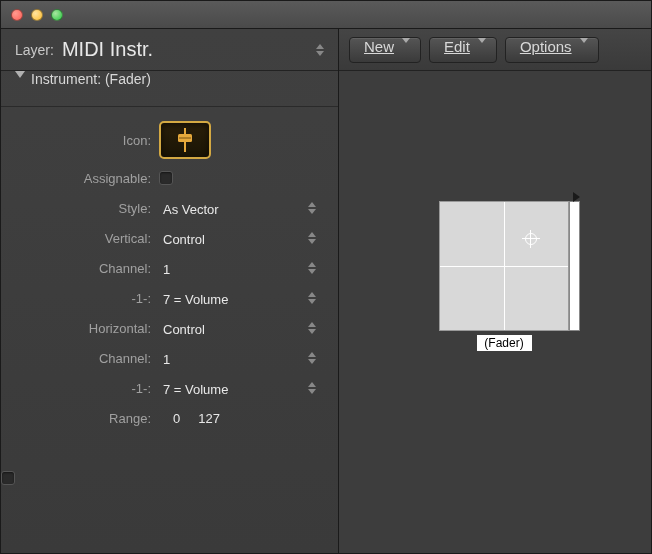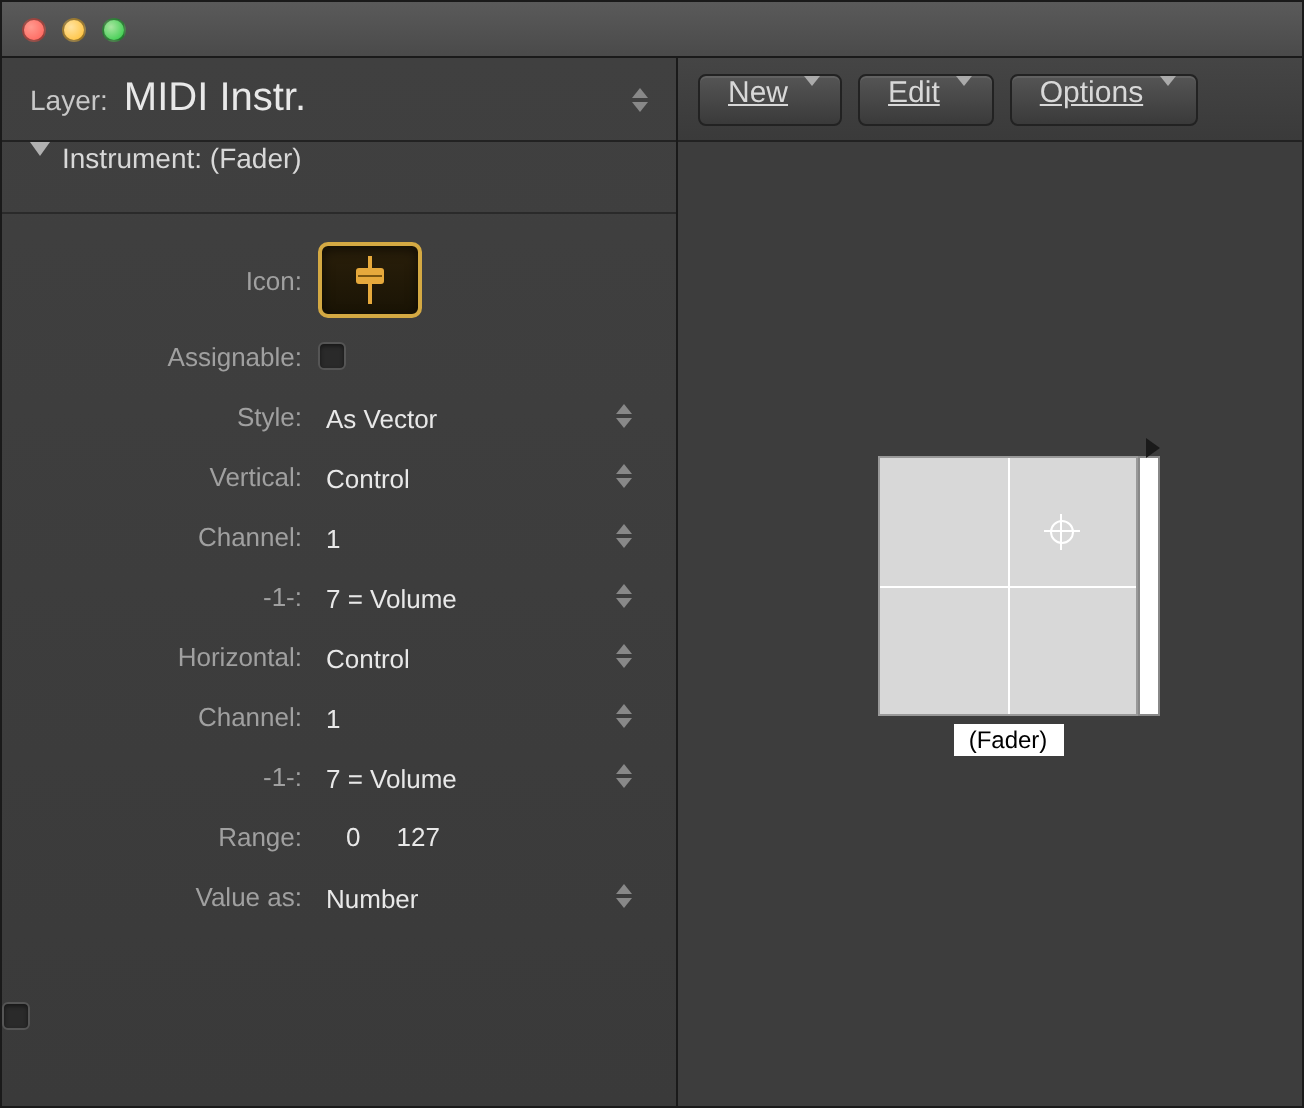--- a/index.html
+++ b/index.html
@@ -40,21 +40,21 @@
 
 .range-row .prop-value-wrap { padding-left: 14px; }
 .range-val { color: #e8e8e8; font-size: 13px; }
 
 .right-panel { flex: 1; background: #3a3a3a; display: flex; flex-direction: column; }
 .toolbar { height: 42px; display: flex; align-items: center; gap: 8px; padding: 0 10px; border-bottom: 1px solid #222; background: linear-gradient(to bottom, #454545, #3a3a3a); }
 .tb-btn { height: 26px; padding: 0 10px 0 14px; background: linear-gradient(to bottom, #555, #3a3a3a); border: 1px solid #222; border-radius: 4px; color: #d8d8d8; font-size: 15px; display: flex; gap: 8px; cursor: pointer; box-shadow: inset 0 1px 0 rgba(255,255,255,0.08); text-decoration: underline; }
 .tb-caret { width: 0; height: 0; border-left: 4px solid transparent; border-right: 4px solid transparent; border-top: 5px solid #aaa; }
 
 .canvas { flex: 1; position: relative; background: #3d3d3d; }
-.fader-obj { position: absolute; left: 100px; top: 130px; margin-top: 27px; }
+.fader-obj { position: absolute; left: 100px; top: 130px; }
 .fader-box { width: 130px; height: 130px; background: #d8d8d8; border: 1px solid #999; position: relative; }
 .fader-box .h-line { position: absolute; left: 0; right: 0; top: 50%; border-top: 1px solid #fff; }
 .fader-box .v-line { position: absolute; top: 0; bottom: 0; left: 50%; border-left: 1px solid #fff; }
 .crosshair { position: absolute; width: 18px; height: 18px; left: 82px; top: 28px; }
 .crosshair .c-circ { position: absolute; width: 12px; height: 12px; border: 1.5px solid #fff; border-radius: 50%; left: 3px; top: 3px; }
 .crosshair .c-h { position: absolute; left: 0; right: 0; top: 8px; border-top: 1.5px solid #fff; }
 .crosshair .c-v { position: absolute; top: 0; bottom: 0; left: 8px; border-left: 1.5px solid #fff; }
 .obj-scroll { position: absolute; right: -11px; top: 0; width: 11px; height: 130px; background: #fff; border: 1px solid #888; }
 .obj-tri { position: absolute; right: -11px; top: -9px; width: 0; height: 0; border-top: 5px solid transparent; border-bottom: 5px solid transparent; border-left: 7px solid #1a1a1a; }
 .obj-label { margin-top: 4px; text-align: center; background: #fff; color: #000; font-size: 12px; padding: 1px 4px; width: 55px; margin-left: auto; margin-right: auto; }
@@ -190,30 +190,20 @@
         </div>
 
         <div class="prop-row range-row">
           <div class="prop-label">Range:</div>
           <div class="prop-value-wrap" style="justify-content:flex-start; gap:18px">
             <span class="range-val">0</span>
             <span class="range-val">127</span>
           </div>
         </div>
 
-        <div class="prop-row">
-          <div class="prop-label">Value as:</div>
-          <div class="prop-value-wrap">
-            <span class="prop-value">Number</span>
-            <span class="stepper">
-                <span class="up"></span>
-                <span class="dn"></span>
-              </span>
-          </div>
-        </div>
 
         <div class="prop-row">
         </div>
 
         <div class="prop-row">
           <div class="prop-value-wrap">
             <div class="checkbox"></div>
           </div>
         </div>
 

